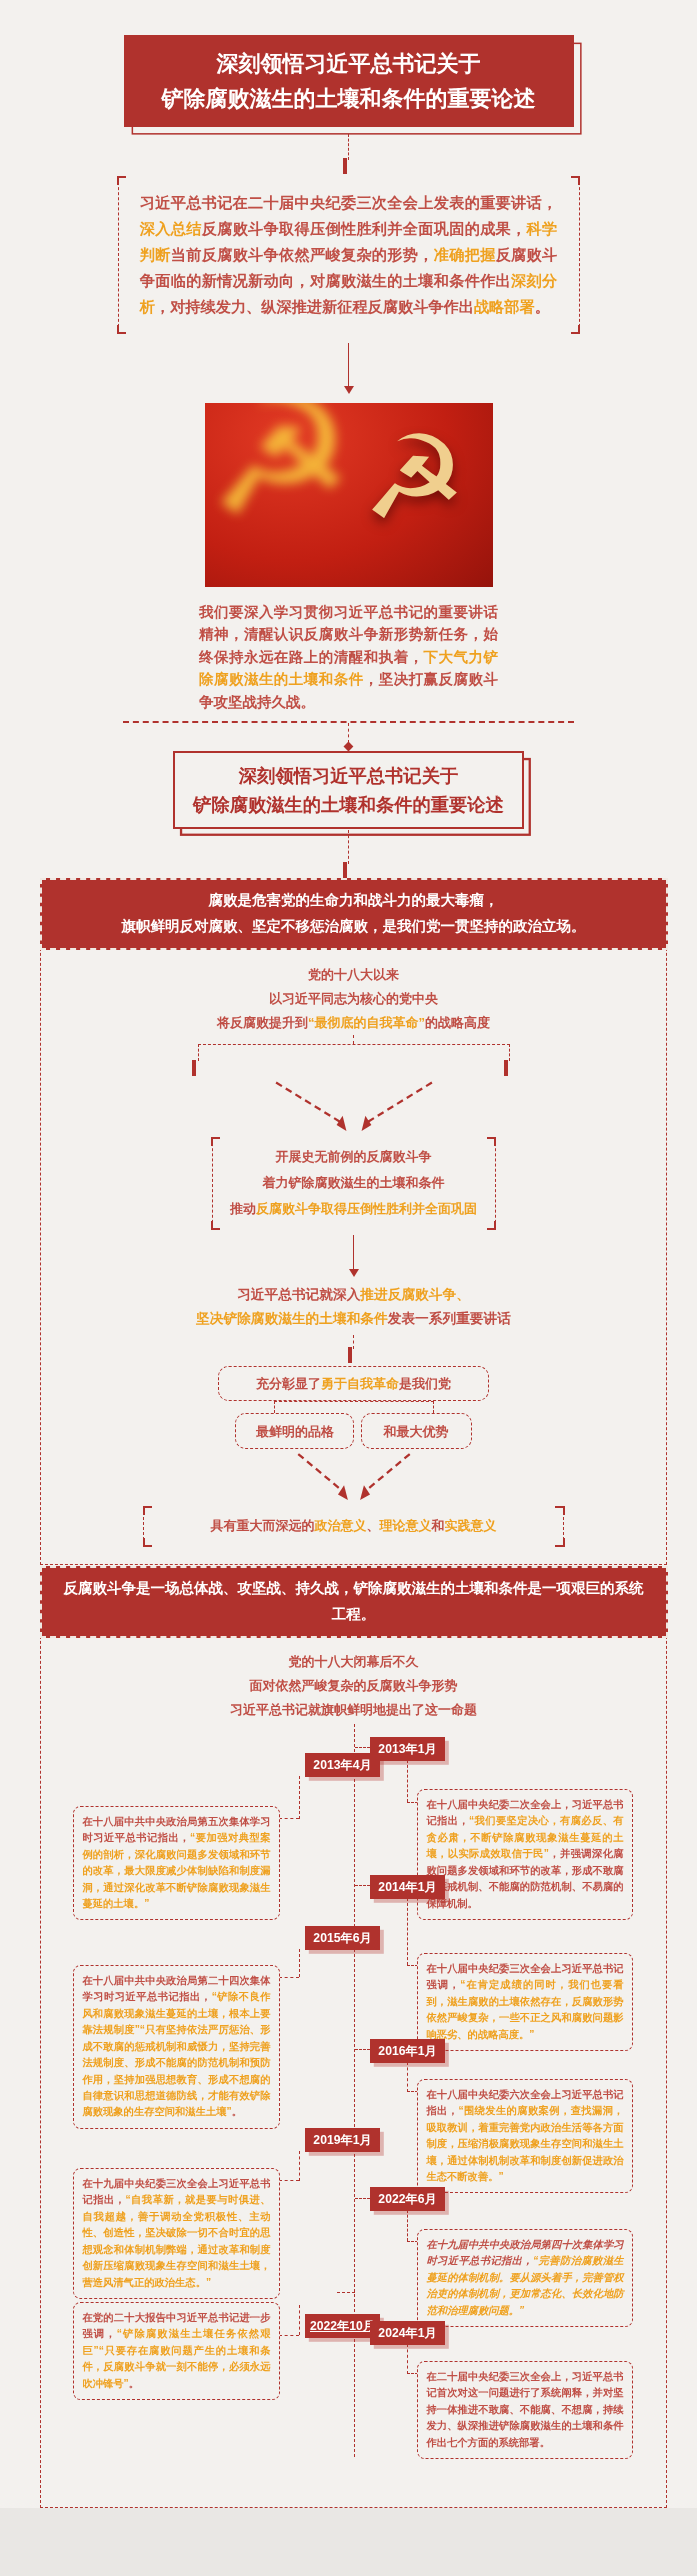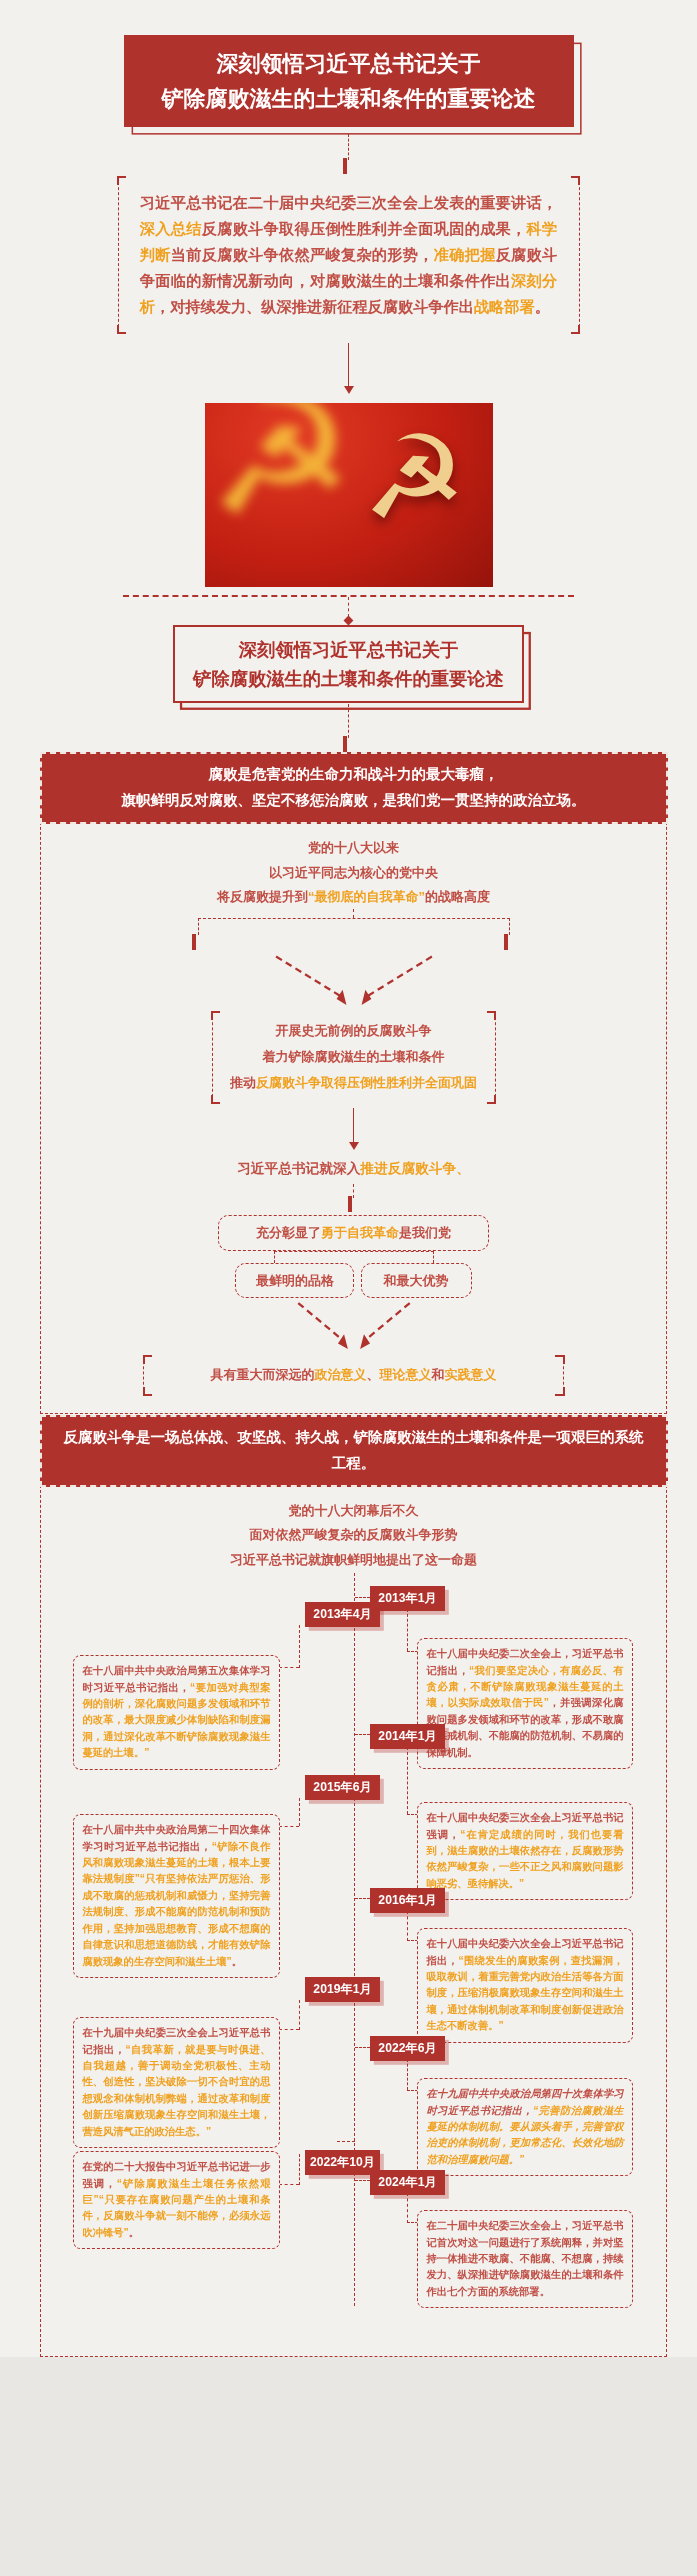--- a/index.html
+++ b/index.html
@@ -85,20 +85,21 @@
   <div class="intro bracket"><span>习近平总书记在二十届中央纪委三次全会上发表的重要讲话，</span><span class="hl">深入总结</span><span>反腐败斗争取得压倒性胜利并全面巩固的成果，</span><span class="hl">科学判断</span><span>当前反腐败斗争依然严峻复杂的形势，</span><span class="hl">准确把握</span><span>反腐败斗争面临的新情况新动向，对腐败滋生的土壤和条件作出</span><span class="hl">深刻分析</span><span>，对持续发力、纵深推进新征程反腐败斗争作出</span><span class="hl">战略部署</span><span>。</span><i class="corner tl"></i><i class="corner tr"></i><i class="corner bl"></i><i class="corner br"></i></div>
 
   <div class="vline" style="height:43px;margin-top:10.7px"></div>
   <div class="tri-down"></div>
 
   <div class="emblem">
     <span class="back">☭</span>
     <span class="front">☭</span>
   </div>
 
+  <div class="para"><span>我们要深入学习贯彻习近平总书记的重要讲话精神，清醒认识反腐败斗争新形势新任务，始终保持永远在路上的清醒和执着，</span><span class="hl">下大气力铲除腐败滋生的土壤和条件</span><span>，坚决打赢反腐败斗争攻坚战持久战。</span></div>
   <div class="hr-dash"></div>
   <div class="vdash" style="height:20px"></div>
   <div class="diamond"></div>
 
   <div class="subtitle-box">
     <div>深刻领悟习近平总书记关于</div>
     <div>铲除腐败滋生的土壤和条件的重要论述</div>
   </div>
   <div class="vdash" style="height:34px;margin-top:1.5px"></div>
   <span class="dblchev"><i class="chev"></i><i class="chev"></i></span>
@@ -130,20 +131,21 @@
       <div><span>推动</span><span class="hl">反腐败斗争取得压倒性胜利并全面巩固</span></div>
     <i class="corner tl"></i>
         <i class="corner tr"></i>
         <i class="corner bl"></i>
         <i class="corner br"></i>
       </div>
     <div class="vline" style="height:34px;margin-top:6.1px"></div>
     <div class="tri-down"></div>
     <div class="statement">
       <div><span>习近平总书记就深入</span><span class="hl">推进反腐败斗争、</span></div>
+      <div><span class="hl">坚决铲除腐败滋生的土壤和条件</span><span>发表一系列重要讲话</span></div>
     </div>
     <div class="vdash" style="height:13.7px;margin-top:3px"></div>
     <span class="dblchev"><i class="chev"></i><i class="chev"></i></span>
     <div class="pill" style="width:271px;margin:3px auto 0"><span>充分彰显了</span><span class="hl">勇于自我革命</span><span>是我们党</span></div>
     <div class="split" style="width:160px;height:12.2px"></div>
     <div class="pill-row">
       <div class="pill" style="width:119px">最鲜明的品格</div>
       <div class="pill" style="width:111px">和最大优势</div>
     </div>
     <svg class="conv" width="252" height="55" viewBox="0 0 330 72">
@@ -170,21 +172,21 @@
         <div class="tlq tlq-r" style="top: 59px;"><span>在十八届中央纪委二次全会上，习近平总书记指出，</span><span class="hl">“我们要坚定决心，有腐必反、有贪必肃，不断铲除腐败现象滋生蔓延的土壤，以实际成效取信于民”</span><span>，并强调深化腐败问题多发领域和环节的改革，形成不敢腐的惩戒机制、不能腐的防范机制、不易腐的保障机制。</span></div>
         <div class="stub-h" style="top: 17.5px; left: 314px; width: 15.2px;"></div>
         <div class="stub-v" style="left: 366px; top: 30px; height: 42px;"></div>
         <div class="stub-h" style="top: 72px; left: 366px; width: 10.7px;"></div>
         <div class="chip chip-l" style="top: 23px;">2013年4月</div>
         <div class="tlq tlq-l" style="top: 76px;"><span>在十八届中共中央政治局第五次集体学习时习近平总书记指出，</span><span class="hl">“要加强对典型案例的剖析，深化腐败问题多发领域和环节的改革，最大限度减少体制缺陷和制度漏洞，通过深化改革不断铲除腐败现象滋生蔓延的土壤。”</span></div>
         <div class="stub-h" style="top: 34px; left: 296px; width: 17.5px;"></div>
         <div class="stub-v" style="left: 258px; top: 46px; height: 43px;"></div>
         <div class="stub-h" style="top: 88px; left: 238px; width: 20px;"></div>
         <div class="chip chip-r" style="top: 145px;">2014年1月</div>
-        <div class="tlq tlq-r" style="top: 223px;"><span>在十八届中央纪委三次全会上习近平总书记强调，</span><span class="hl">“在肯定成绩的同时，我们也要看到，滋生腐败的土壤依然存在，反腐败形势依然严峻复杂，一些不正之风和腐败问题影响恶劣、亟待解决。”</span></div>
+        <div class="tlq tlq-r" style="top: 223px;"><span>在十八届中央纪委三次全会上习近平总书记强调，</span><span class="hl">“在肯定成绩的同时，我们也要看到，滋生腐败的土壤依然存在，反腐败形势依然严峻复杂，一些不正之风和腐败问题影响恶劣、的战略高度。”</span></div>
         <div class="stub-h" style="top: 155px; left: 314px; width: 15.2px;"></div>
         <div class="stub-v" style="left: 366px; top: 168px; height: 67px;"></div>
         <div class="stub-h" style="top: 235px; left: 366px; width: 10.7px;"></div>
         <div class="chip chip-l" style="top: 196px;">2015年6月</div>
         <div class="tlq tlq-l" style="top: 235px;"><span>在十八届中共中央政治局第二十四次集体学习时习近平总书记指出，</span><span class="hl">“铲除不良作风和腐败现象滋生蔓延的土壤，根本上要靠法规制度”“只有坚持依法严厉惩治、形成不敢腐的惩戒机制和威慑力，坚持完善法规制度、形成不能腐的防范机制和预防作用，坚持加强思想教育、形成不想腐的自律意识和思想道德防线，才能有效铲除腐败现象的生存空间和滋生土壤”</span><span>。</span></div>
         <div class="stub-h" style="top: 207px; left: 296px; width: 17.5px;"></div>
         <div class="stub-v" style="left: 258px; top: 219px; height: 28px;"></div>
         <div class="stub-h" style="top: 247px; left: 238px; width: 20px;"></div>
         <div class="chip chip-r" style="top: 309px;">2016年1月</div>
         <div class="tlq tlq-r" style="top: 349px;"><span>在十八届中央纪委六次全会上习近平总书记指出，</span><span class="hl">“围绕发生的腐败案例，查找漏洞，吸取教训，着重完善党内政治生活等各方面制度，压缩消极腐败现象生存空间和滋生土壤，通过体制机制改革和制度创新促进政治生态不断改善。”</span></div>
@@ -194,21 +196,21 @@
         <div class="chip chip-l" style="top: 398px;">2019年1月</div>
         <div class="tlq tlq-l" style="top: 438px;"><span>在十九届中央纪委三次全会上习近平总书记指出，</span><span class="hl">“自我革新，就是要与时俱进、自我超越，善于调动全党积极性、主动性、创造性，坚决破除一切不合时宜的思想观念和体制机制弊端，通过改革和制度创新压缩腐败现象生存空间和滋生土壤，营造风清气正的政治生态。”</span></div>
         <div class="stub-h" style="top: 409px; left: 296px; width: 17.5px;"></div>
         <div class="stub-v" style="left: 258px; top: 421px; height: 30px;"></div>
         <div class="stub-h" style="top: 450px; left: 238px; width: 20px;"></div>
         <div class="chip chip-r" style="top: 457px;">2022年6月</div>
         <div class="tlq tlq-r" style="top: 499px; font-style: italic;"><span>在十九届中共中央政治局第四十次集体学习时习近平总书记指出，</span><span class="hl">“完善防治腐败滋生蔓延的体制机制。要从源头着手，完善管权治吏的体制机制，更加常态化、长效化地防范和治理腐败问题。”</span></div>
         <div class="stub-h" style="top: 468px; left: 314px; width: 15.2px;"></div>
         <div class="stub-v" style="left: 366px; top: 480px; height: 31px;"></div>
         <div class="stub-h" style="top: 511px; left: 366px; width: 10.7px;"></div>
-        <div class="chip chip-l" style="top: 571px;">2022年10月</div>
+        <div class="chip chip-l" style="top: 584px; text-decoration: underline;">2022年10月</div>
         <div class="tlq tlq-l" style="top: 572px;"><span>在党的二十大报告中习近平总书记进一步强调，</span><span class="hl">“铲除腐败滋生土壤任务依然艰巨”“只要存在腐败问题产生的土壤和条件，反腐败斗争就一刻不能停，必须永远吹冲锋号”</span><span>。</span></div>
         <div class="stub-h" style="top: 562px; left: 296px; width: 17.5px;"></div>
         <div class="stub-v" style="left: 258px; top: 575px; height: 30.5px;"></div>
         <div class="stub-h" style="top: 605px; left: 238px; width: 20px;"></div>
         <div class="chip chip-r" style="top: 591px;">2024年1月</div>
         <div class="tlq tlq-r" style="top: 631px;"><span>在二十届中央纪委三次全会上，习近平总书记首次对这一问题进行了系统阐释，并对坚持一体推进不敢腐、不能腐、不想腐，持续发力、纵深推进铲除腐败滋生的土壤和条件作出七个方面的系统部署。</span></div>
         <div class="stub-h" style="top: 601px; left: 314px; width: 15.2px;"></div>
         <div class="stub-v" style="left: 366px; top: 614px; height: 30px;"></div>
         <div class="stub-h" style="top: 643px; left: 366px; width: 10.7px;"></div>
       </div>

